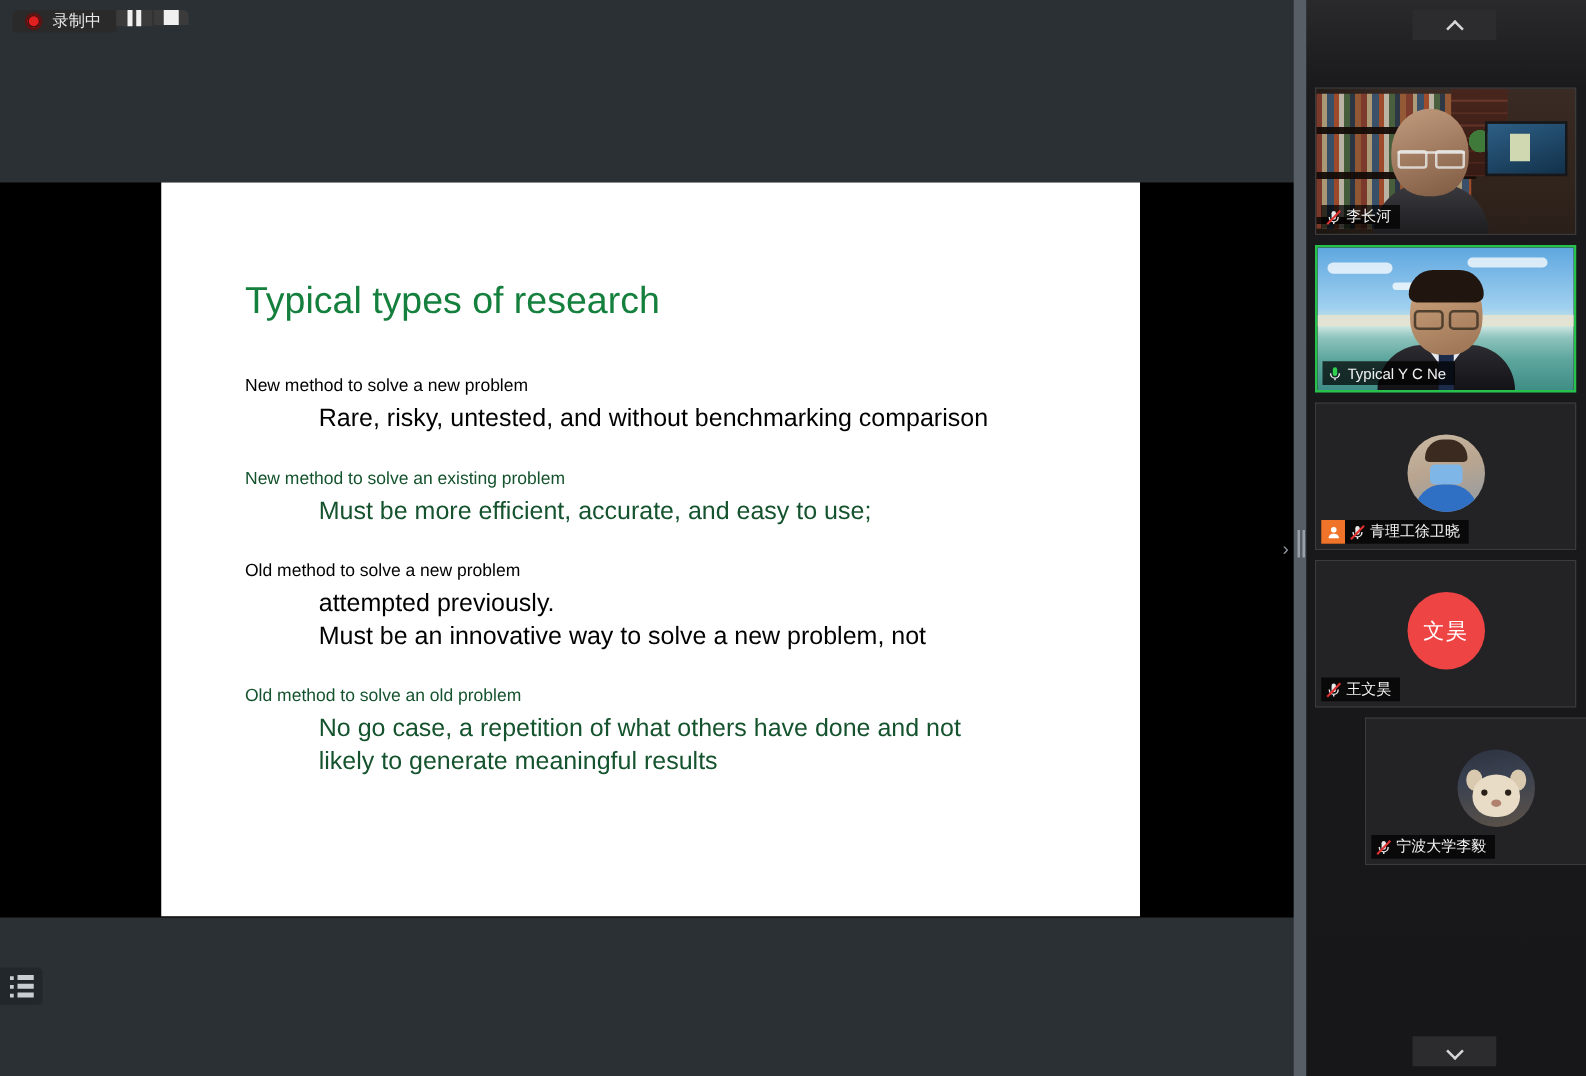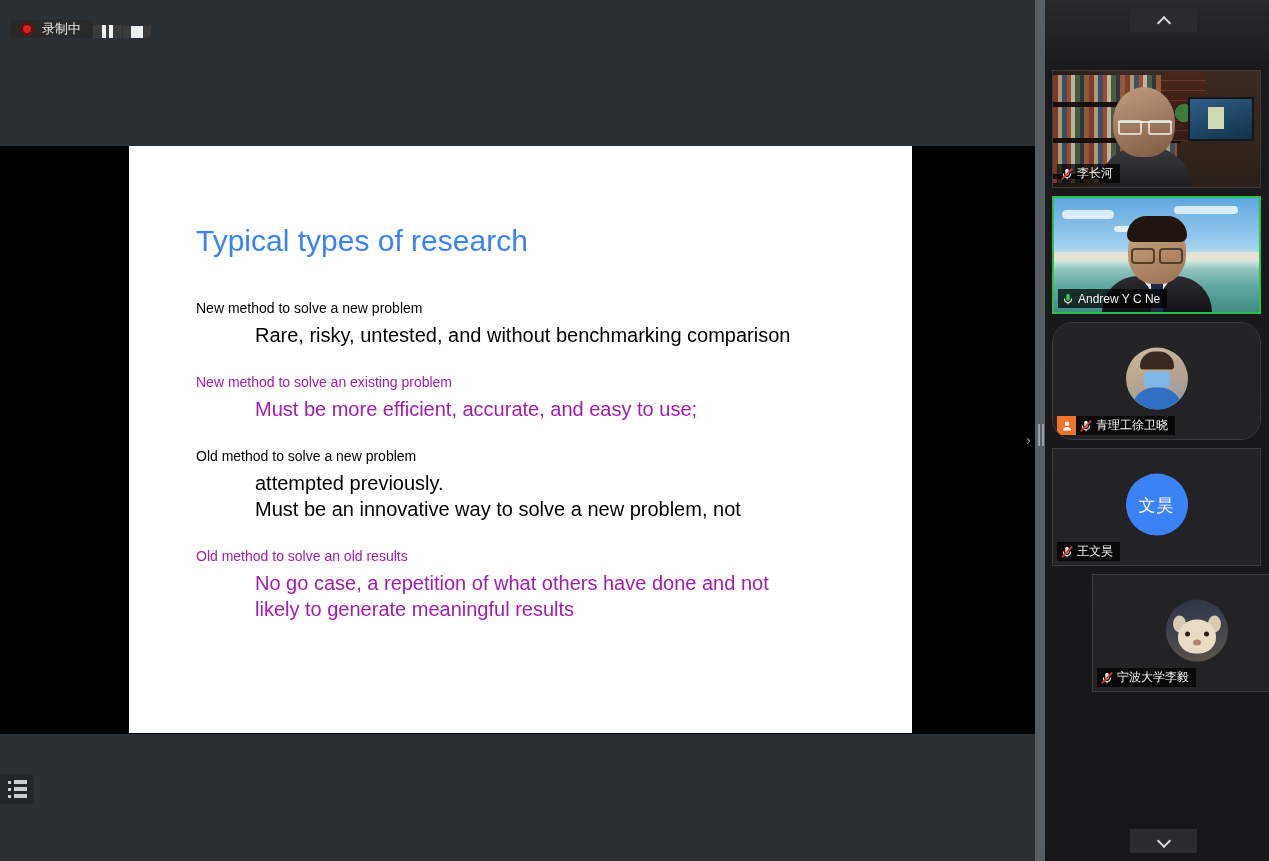--- a/index.html
+++ b/index.html
@@ -16,21 +16,21 @@
     width: 1269px;
     height: 861px;
     background: #2b3034;
   }
 
   
   .rec-bar {
     position: absolute;
     left: 10px; top: 8px;
     display: flex;
-    align-items: flex-end;
+    align-items: flex-start;
     height: 30px;
     border-radius: 5px;
     overflow: hidden;
     z-index: 40;
   }
   .rec-status {
     display: flex;
     align-items: center;
     gap: 8px;
     background: #2a2a2a;
@@ -90,41 +90,41 @@
     left: 129px; top: 146px;
     width: 783px;
     height: 587px;
     background: #ffffff;
     overflow: hidden;
   }
   .slide-inner {
     padding: 78px 0 0 67px;
   }
   .slide-title {
-    color: #3b82f6;
+    color: #15803d;
     font-size: 30px;
     line-height: 1.1;
     margin-bottom: 38px;
     white-space: nowrap;
   }
   .block { margin-bottom: 21px; }
   .block:last-child { margin-bottom: 0; }
   .head {
     font-size: 14px;
     line-height: 27px;
     white-space: nowrap;
   }
   .sub {
     font-size: 20px;
     line-height: 26px;
     margin-left: 59px;
     white-space: nowrap;
   }
   .c-black { color: #000000; }
-  .c-blue  { color: #a21caf; }
+  .c-blue  { color: #14532d; }
 
   
   .list-btn {
     position: absolute;
     left: 0; bottom: 57px;
     width: 34px; height: 30px;
     background: #22272b;
     border-radius: 0 4px 4px 0;
     display: flex;
     align-items: center;
@@ -331,21 +331,21 @@
   
   .tile-dark { position: absolute; inset: 0; background: #232325; }
   .avatar-circle {
     position: absolute; left: 50%; top: 50%;
     transform: translate(-50%, -54%);
     width: 62px; height: 62px; border-radius: 50%;
     overflow: hidden;
     display: flex; align-items: center; justify-content: center;
   }
   .avatar-initials {
-    background: #3b82f6;
+    background: #ef4444;
     color: #fff;
     font-size: 17px;
     letter-spacing: 1px;
   }
   .av-nurse {
     background: linear-gradient(165deg, #cbb9a4 0%, #b9a58f 45%, #8e9aa6 100%);
   }
   .av-nurse .mask {
     position: absolute; left: 18px; top: 24px; width: 26px; height: 16px;
     background: #7fb6e8; border-radius: 4px;
@@ -447,21 +447,21 @@
           <div class="sub c-blue">Must be more efficient, accurate, and easy to use;</div>
         </div>
 
         <div class="block">
           <div class="head c-black">Old method to solve a new problem</div>
           <div class="sub c-black">attempted previously.</div>
           <div class="sub c-black">Must be an innovative way to solve a new problem, not</div>
         </div>
 
         <div class="block">
-          <div class="head c-blue">Old method to solve an old results</div>
+          <div class="head c-blue">Old method to solve an old problem</div>
           <div class="sub c-blue">No go case, a repetition of what others have done and not</div>
           <div class="sub c-blue">likely to generate meaningful results</div>
         </div>
       </div>
     </div>
 
     <div class="list-btn">
       <span class="list-glyph">
         <span>
             <i class="dot"></i>
@@ -553,25 +553,25 @@
         </div>
       </div>
       <div class="nameplate">
         <span class="mic-wrap">
           <svg width="14" height="14" viewBox="0 0 16 16">
             <path d="M8 2a2 2 0 0 1 2 2v4a2 2 0 0 1-4 0V4a2 2 0 0 1 2-2z" fill="#2fd14f"></path>
             <path d="M4 7.5v.5a4 4 0 0 0 8 0v-.5" stroke="#e8e8e8" stroke-width="1.3" fill="none"></path>
             <path d="M8 12v2" stroke="#e8e8e8" stroke-width="1.3"></path>
           </svg>
         </span>
-        <span class="name-text">Andrew Y C Ne</span>
-      </div>
-    </div>
-
-    <div class="tile" style="top:322px;border-radius:21px;">
+        <span class="name-text">Typical Y C Ne</span>
+      </div>
+    </div>
+
+    <div class="tile" style="top:322px;">
       <div class="tile-dark"></div>
       <div class="avatar-circle av-nurse">
         <span class="hair2"></span>
           <span class="mask"></span>
           <span class="gown"></span>
       </div>
       <div class="nameplate">
         <span class="host-badge">
           <svg width="12" height="12" viewBox="0 0 16 16">
             <circle cx="8" cy="5" r="3" fill="#fff"></circle>

